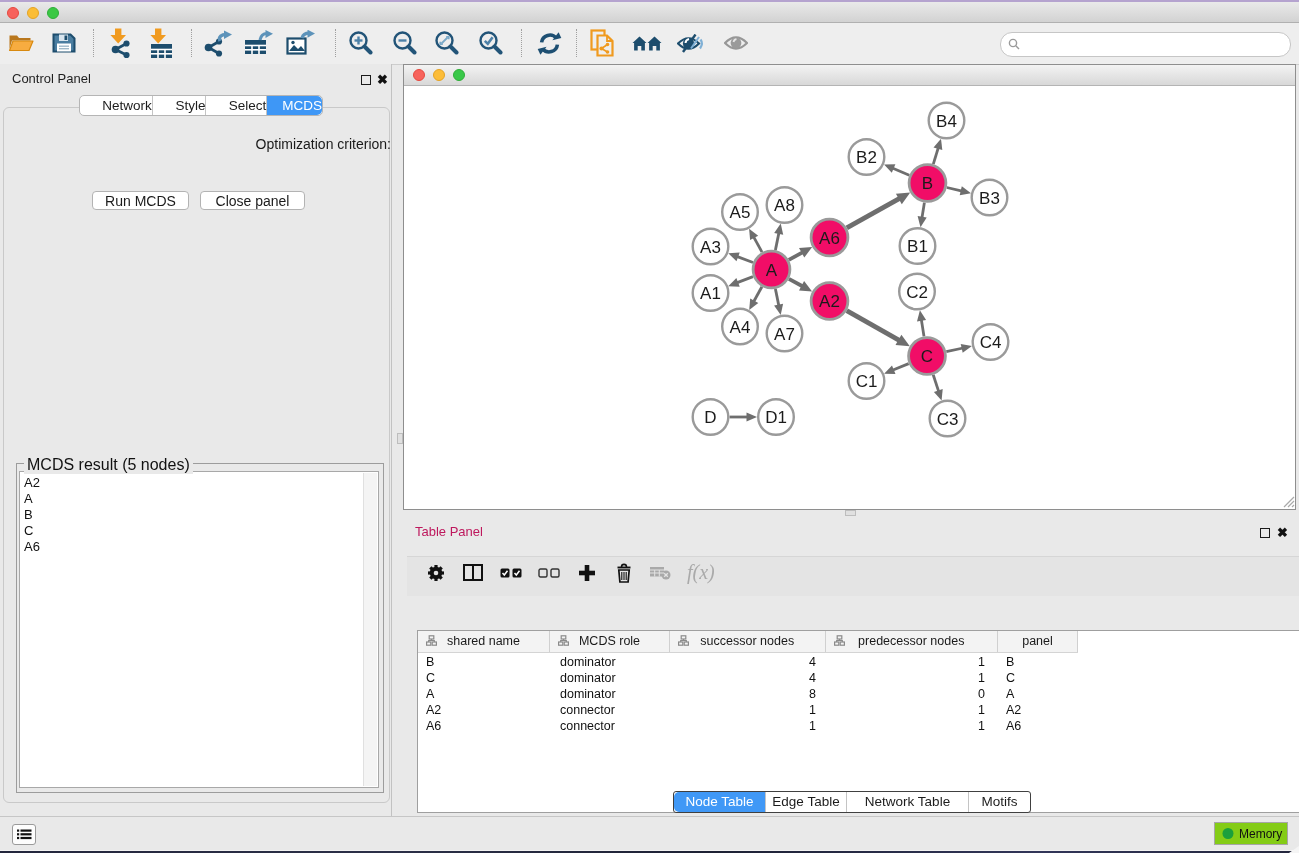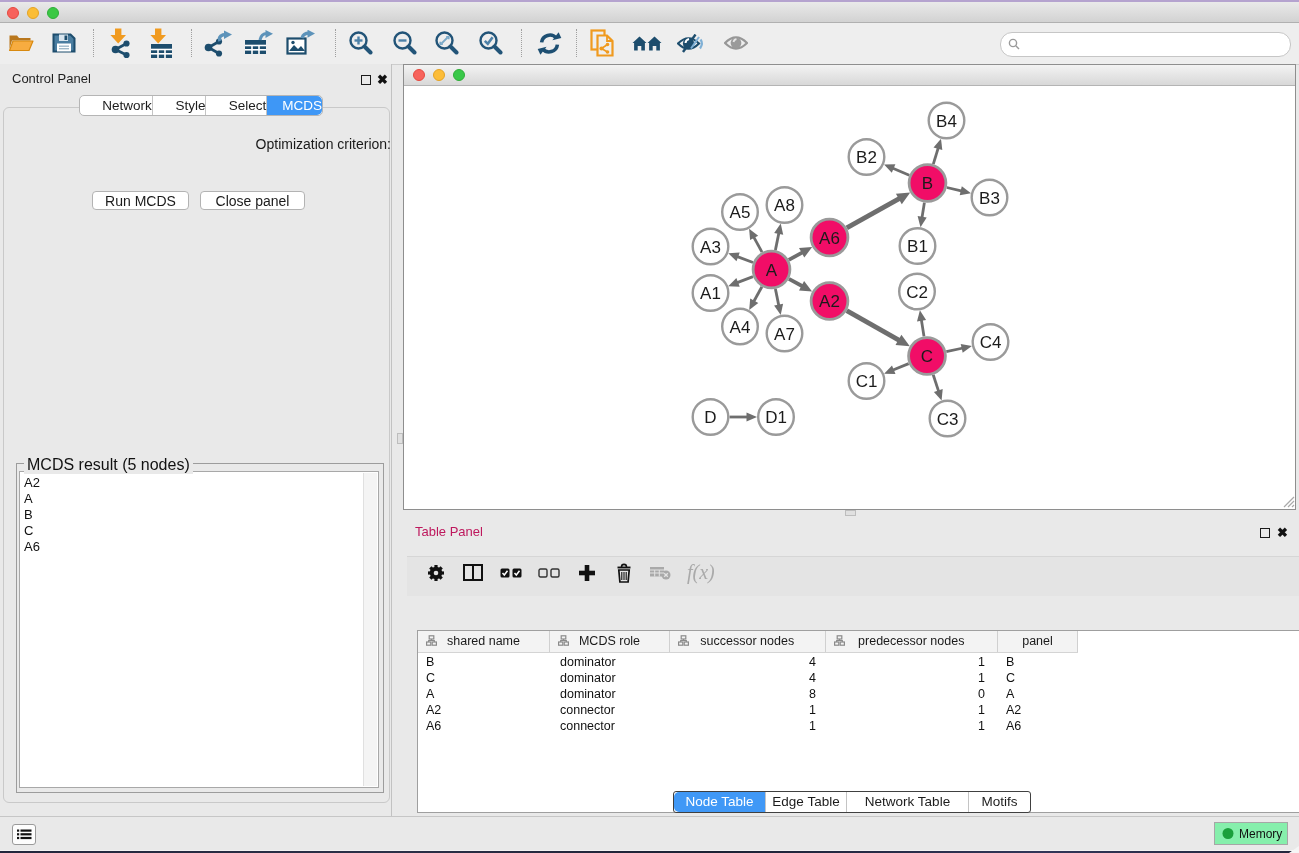--- a/index.html
+++ b/index.html
@@ -47,21 +47,21 @@
 #thead{position:absolute;left:0;top:0;height:21px;background:#f3f3f3;border-bottom:1px solid #d4d4d4}
 .th{position:absolute;top:0;height:21px;box-sizing:border-box;border-right:1px solid #d0d0d0;font-size:12.5px;color:#1a1a1a}
 .thlabel{position:absolute;top:3px;width:100%;text-align:center}
 .row{position:absolute;font-size:12.5px;color:#111;height:16px;line-height:16px}
 #tabbar2{left:673px;top:791px;height:20px;position:absolute;display:flex;background:rgba(255,255,255,0.99);border:1px solid #404040;border-radius:3px}
 .tab2{height:20px;line-height:20px;text-align:center;font-size:13.5px;color:#1c1c1c;border-right:1px solid #c4c4c4}
 #nodetab{background:rgba(62,151,246,0.992);color:#fff;border-radius:5px 0 0 5px}
 
 #statusbar{left:0;top:816px;width:1299px;height:33px;background:#e9e9e9;border-top:1px solid #c6c6c6}
 #hambtn{left:12px;top:824px;width:24px;height:21px;background:#fdfdfd;border:1px solid #9a9a9a;border-radius:3px;box-sizing:border-box}
-#membtn{left:1214px;top:822px;width:74px;height:23px;background:#86efac;border:1px solid #a6a6a6;box-sizing:border-box}
+#membtn{left:1214px;top:822px;width:74px;height:23px;background:#84cc16;border:1px solid #a6a6a6;box-sizing:border-box}
 #desktopstrip{left:0;top:850px;width:1299px;height:3px;border-top:1.5px solid #f2f2f2;box-sizing:content-box;background:linear-gradient(90deg,#23263c,#2c3048 30%,#1d2134 55%,#323659 80%,#23263c)}
 </style>
 </head>
 <body>
 <div id="root">
 <div style="position:absolute;left:393px;top:300px;font-size:10px;color:#e9e9e9">.</div>
 <div class="abs" id="titlebar"></div>
 <div class="abs" id="topstrip"></div>
 <div class="tl" style="left:7px;background:#f7625c;border:1px solid #e6493f;box-sizing:border-box"></div>
 <div class="tl" style="left:27px;background:#fbbd35;border:1px solid #e5a324;box-sizing:border-box"></div>

